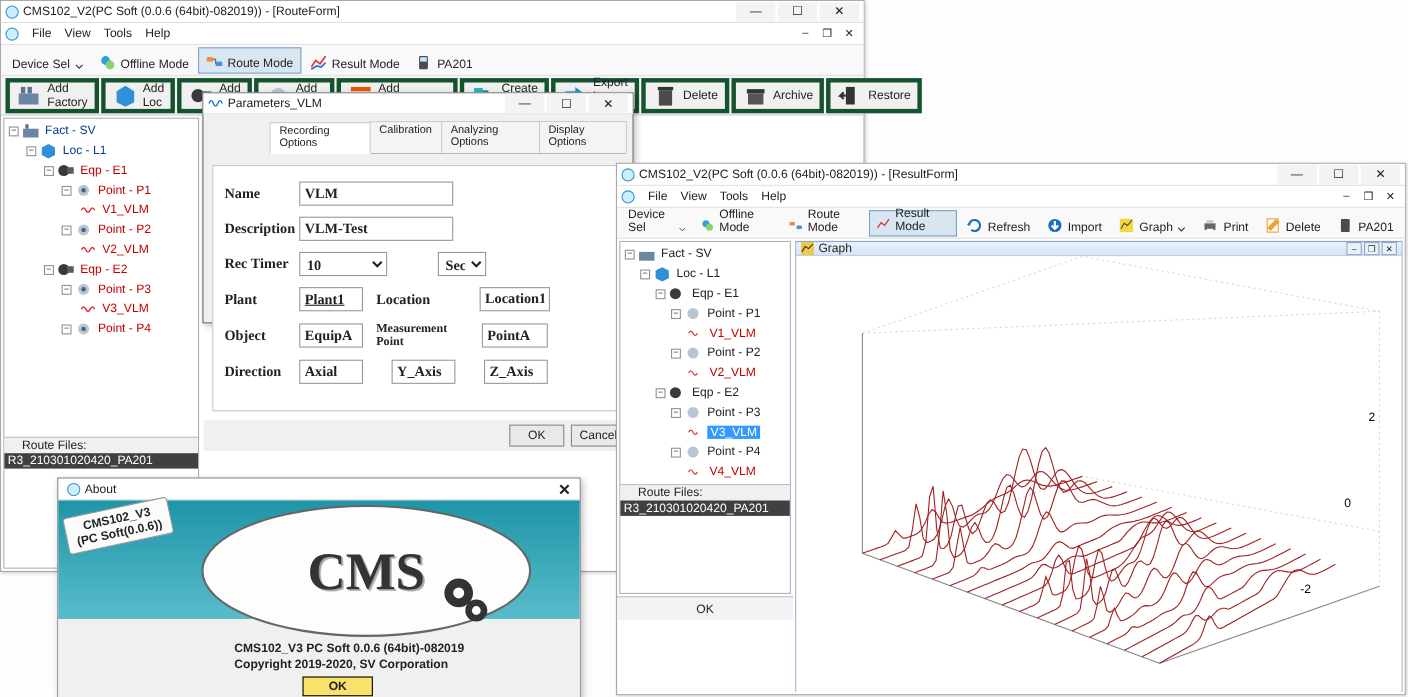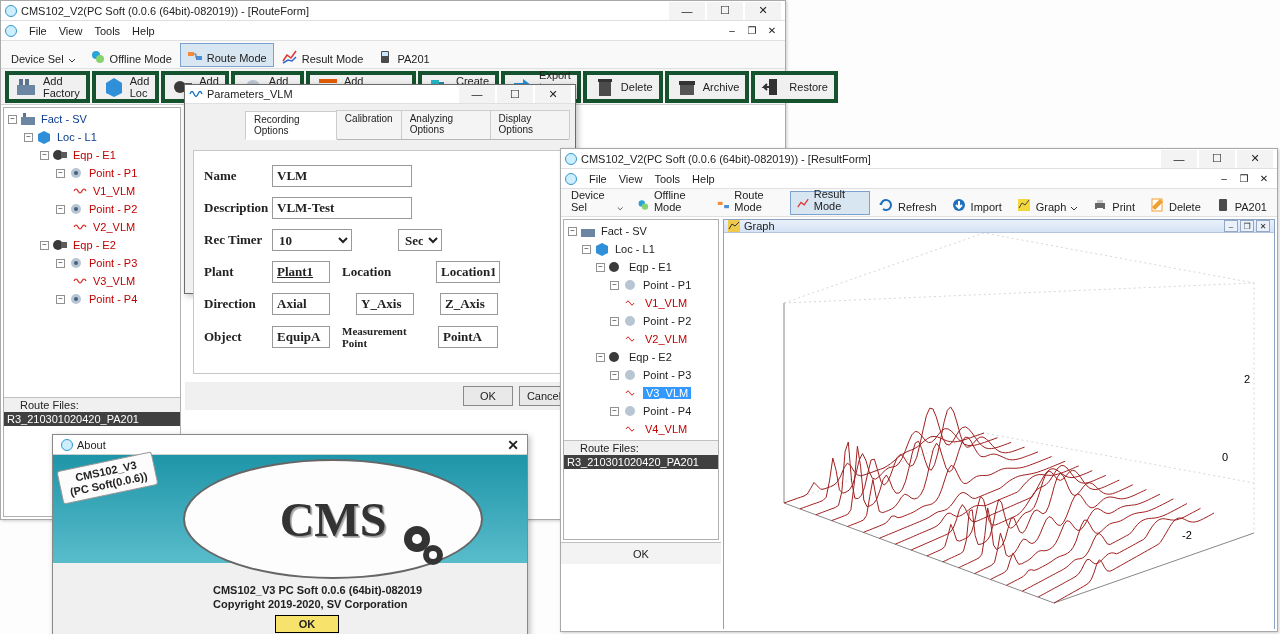--- a/index.html
+++ b/index.html
@@ -357,32 +357,32 @@
       <select class="fsel" style="width:44px"><option>Sec</option></select>
     </div>
     <div class="form-row">
         <span class="flabel">Plant</span>
         <input class="finput" style="width: 58px; text-decoration: underline;" value="Plant1">
       <span class="flabel2" style="width:50px">Location</span>
         <span style="width:28px"></span>
         <input class="finput" style="width: 64px;" value="Location1">
       </div>
     <div class="form-row">
+        <span class="flabel">Object</span>
+        <input class="finput" style="width: 58px;" value="EquipA">
+      <span class="flabel2" style="width:88px;font-size:11px">Measurement Point</span>
+        <input class="finput" style="width: 60px;" value="PointA">
+      </div>
+    <div class="form-row">
         <span class="flabel">Direction</span>
         <input class="finput" style="width: 58px;" value="Axial">
       <span style="width:10px"></span>
         <input class="finput" style="width: 58px;" value="Y_Axis">
       <span style="width:10px"></span>
         <input class="finput" style="width: 58px;" value="Z_Axis">
-      </div>
-    <div class="form-row">
-        <span class="flabel">Object</span>
-        <input class="finput" style="width: 58px;" value="EquipA">
-      <span class="flabel2" style="width:88px;font-size:11px">Measurement Point</span>
-        <input class="finput" style="width: 60px;" value="PointA">
       </div>
   </div>
   <div class="dlg-footer">
     <div class="btn">OK</div>
     <div class="btn">Cancel</div>
   </div>
 </div>
 
 <div class="about" style="left:52px;top:434px">
   <div class="about-title">

